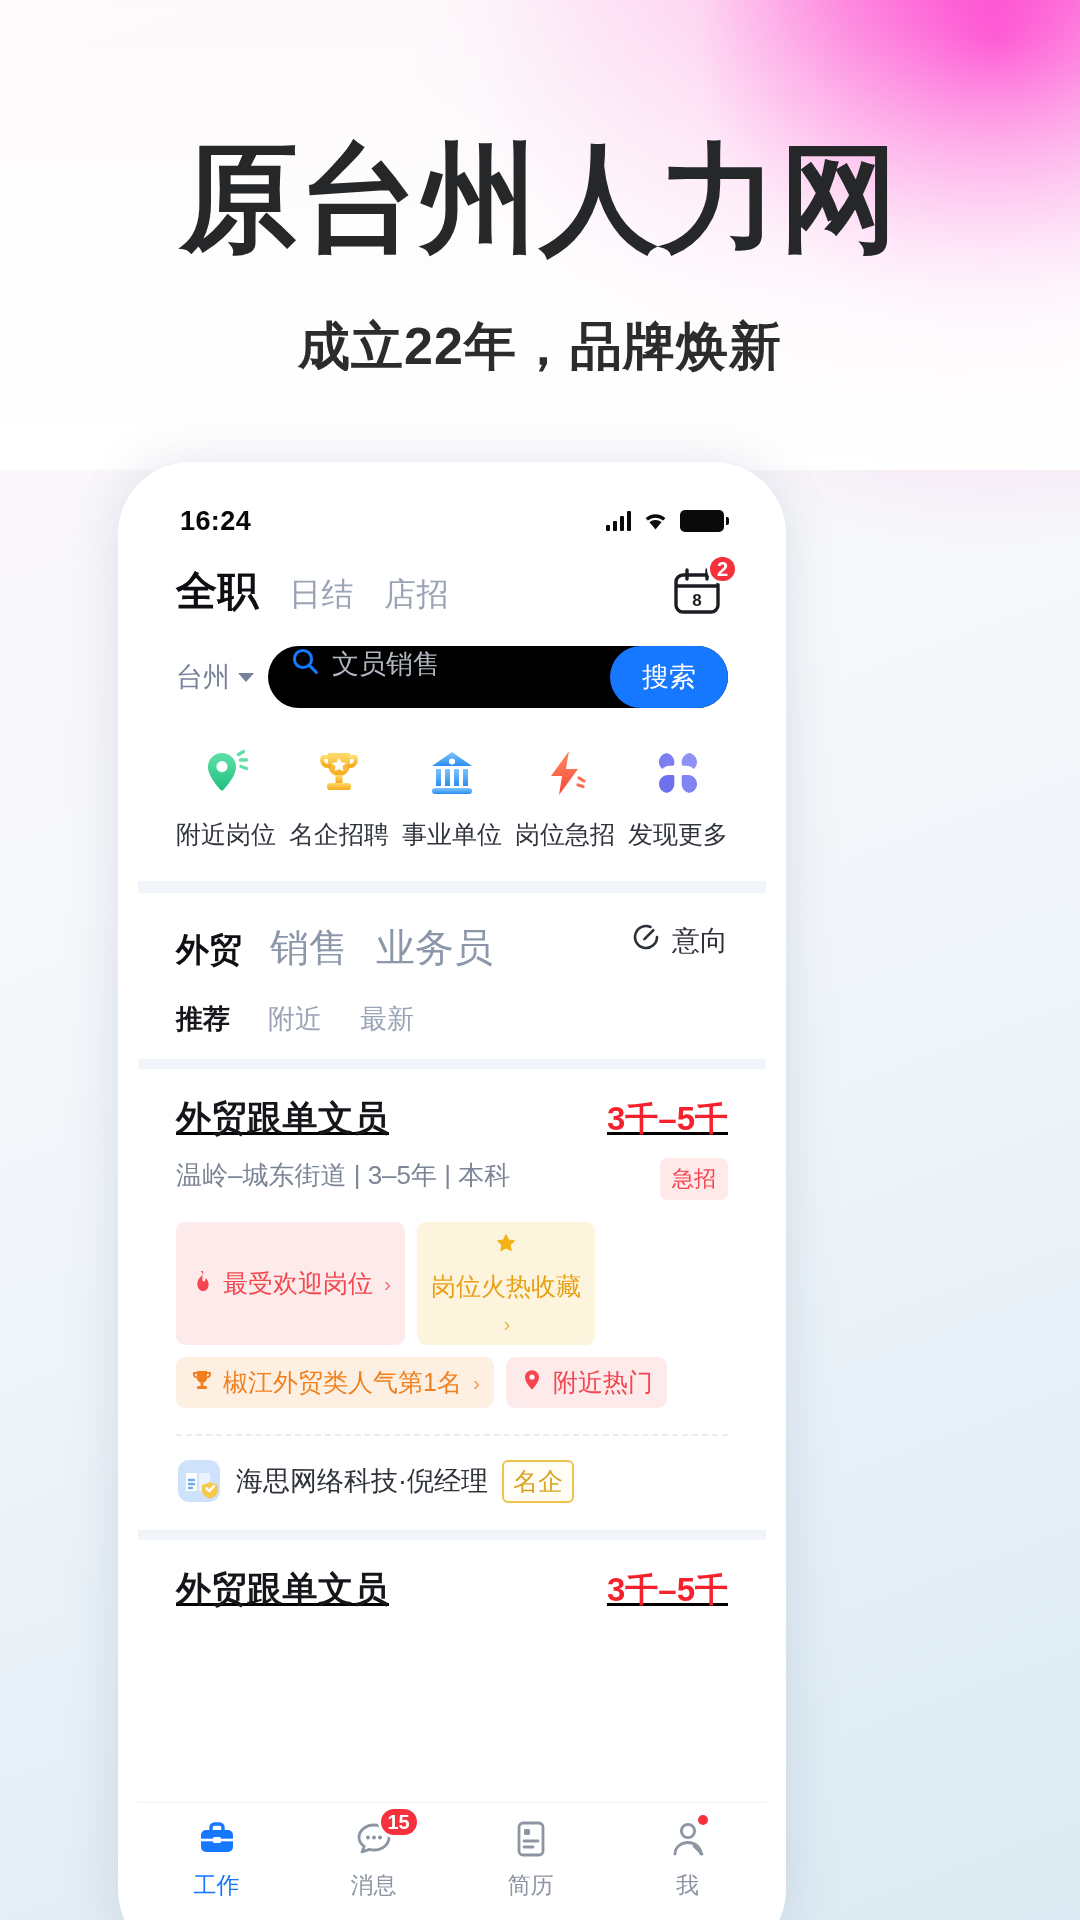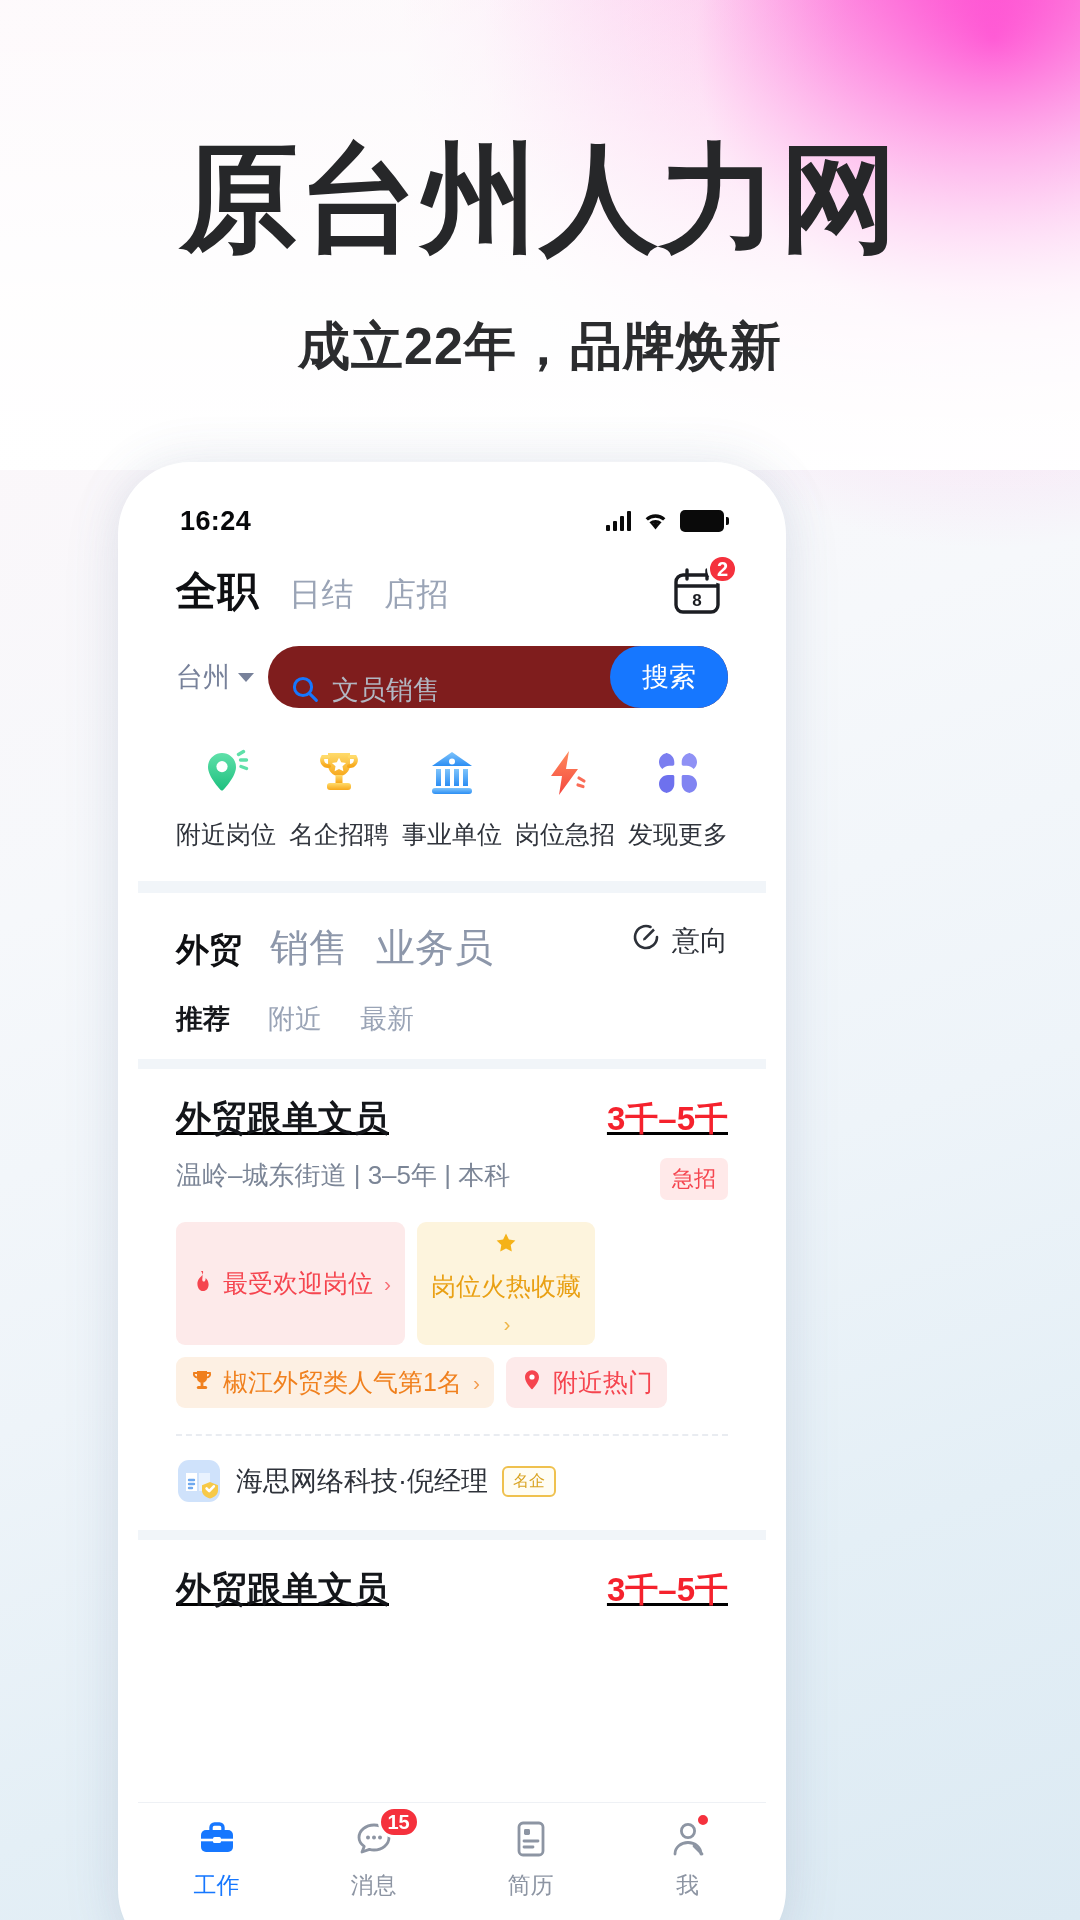--- a/index.html
+++ b/index.html
@@ -123,22 +123,22 @@
   .city-select {
     display: flex; align-items: center; gap: 8px;
     font-size: 27px; color: #77819a; white-space: nowrap;
   }
   .caret {
     width: 0; height: 0;
     border-left: 8px solid transparent; border-right: 8px solid transparent;
     border-top: 9px solid #77819a;
   }
   .search-box {
-    flex: 1; height: 62px; background: #7f1d1d; border-radius: 31px;
-    display: flex; align-items: flex-end; gap: 12px; padding: 0 14px 0 22px;
+    flex: 1; height: 62px; background: #000000; border-radius: 31px;
+    display: flex; align-items: flex-start; gap: 12px; padding: 0 14px 0 22px;
     position: relative;
   }
   .search-ph { font-size: 27px; color: #b2b7c2; }
   .search-btn {
     position: absolute; right: 0; top: 0;
     height: 62px; padding: 0 32px;
     background: #1677ff; color: #fff; border-radius: 31px;
     font-size: 27px; font-weight: 500;
     display: flex; align-items: center; justify-content: center;
     border: none; cursor: pointer;
@@ -200,21 +200,21 @@
     background: #f4f5f7; color: #777f8d; border-radius: 7px;
     font-size: 24px; padding: 9px 15px;
   }
 
   .dashed-sep { border-top: 2px dashed #e9ecf1; margin: 26px 0 0 0; }
   .company-row { display: flex; align-items: center; gap: 14px; padding: 22px 0 26px 0; }
   .company-logo { width: 46px; height: 46px; position: relative; }
   .company-name { font-size: 27px; color: #2e323a; }
   .mingqi {
     border: 2px solid #efc14f; color: #d9a322; border-radius: 6px;
-    font-size: 16px; padding: 3px 9px; background: #fffdf4;
+    font-size: 25px; padding: 3px 9px; background: #fffdf4;
   }
 
   
   .bottom-nav {
     position: absolute; left: 0; right: 0; bottom: 0;
     height: 118px; background: #ffffff;
     border-top: 1px solid #eef1f5;
     display: flex; align-items: flex-start; justify-content: space-around;
     padding-top: 12px;
   }

